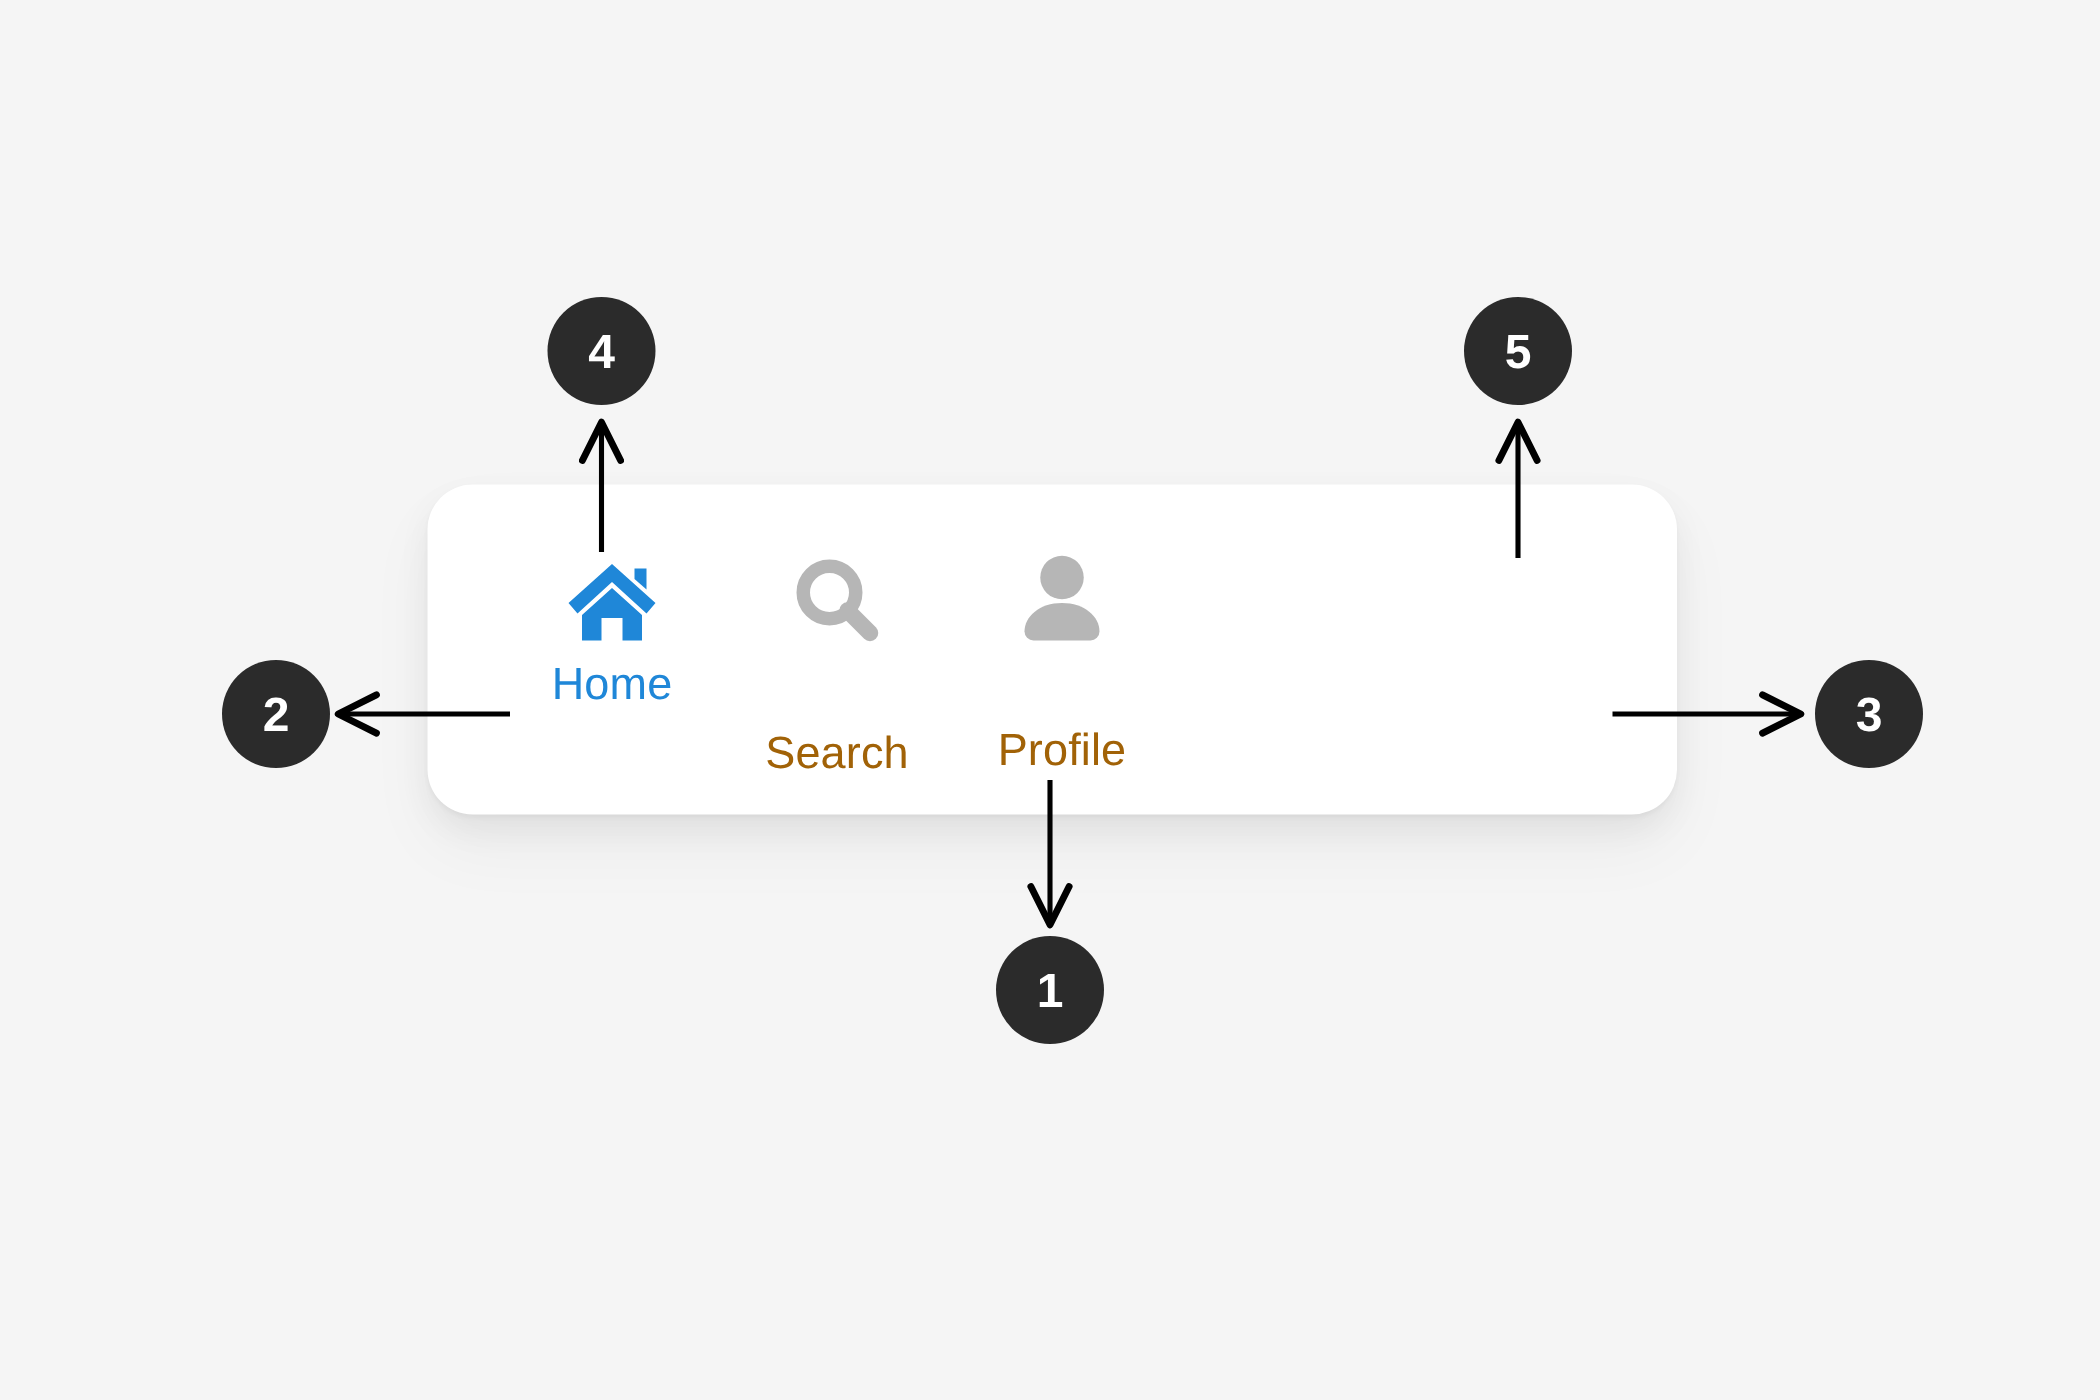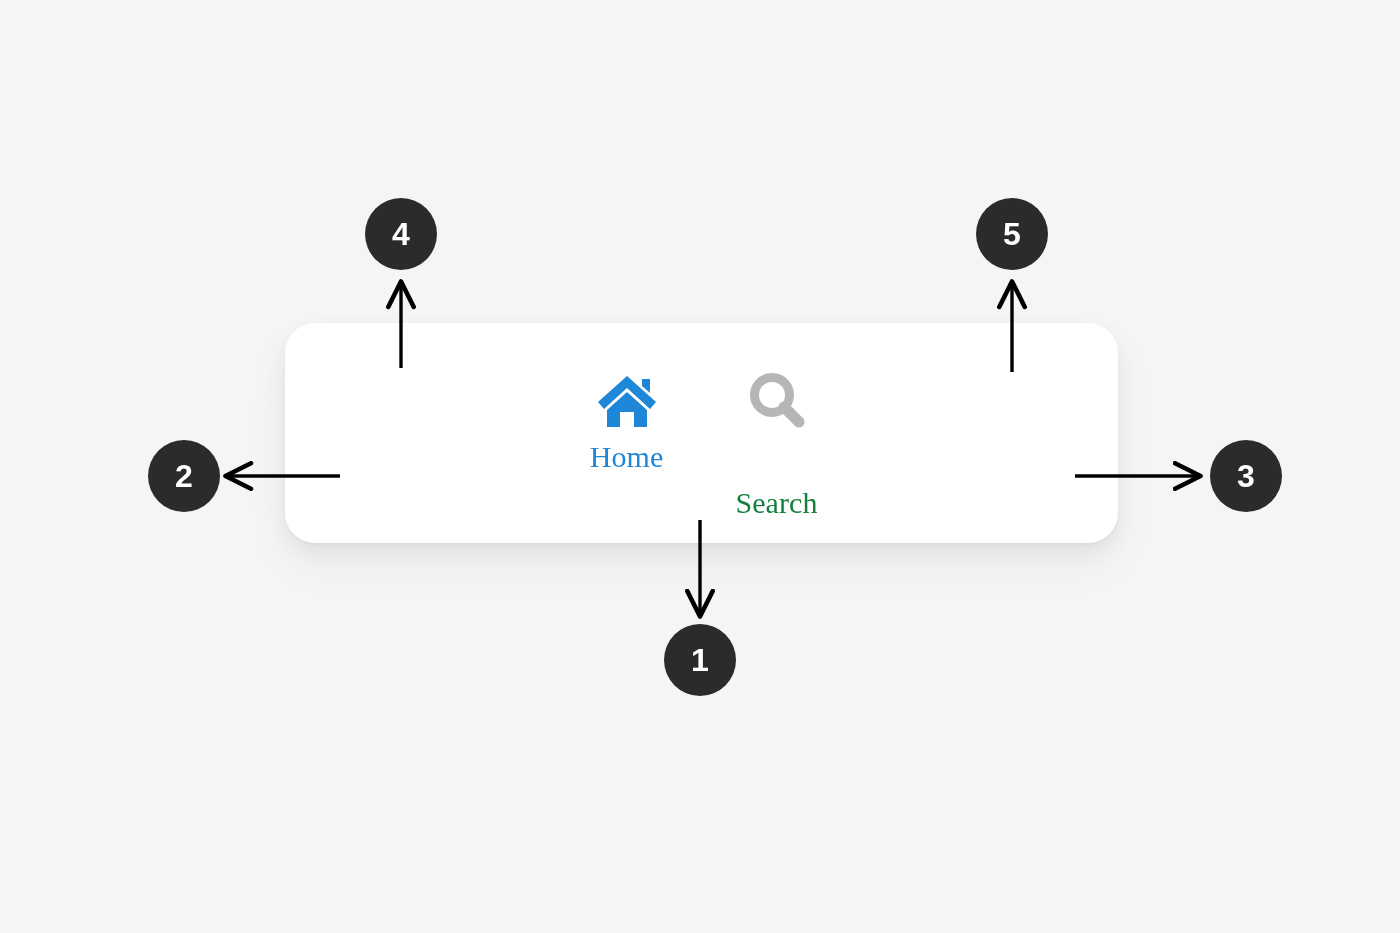--- a/index.html
+++ b/index.html
@@ -31,24 +31,23 @@
     width: 833px;
     height: 220px;
     background: #ffffff;
     border-radius: 30px;
     box-shadow:
       0 2px 3px rgba(0,0,0,0.035),
       0 10px 22px rgba(0,0,0,0.055),
       0 22px 46px rgba(0,0,0,0.045);
     display: flex;
     align-items: center;
-    justify-content: center;
+    justify-content: flex-start;
     box-sizing: border-box;
-    padding: 0 32px;
-    font-family: Liberation Serif, serif;
+    padding: 0 48px;
   }
 
   .nav-item {
     width: 150px;
     height: 126px;
     display: flex;
     flex-direction: column;
     align-items: center;
     justify-content: flex-start;
     cursor: pointer;
@@ -61,21 +60,21 @@
     justify-content: center;
     margin-bottom: 10px;
   }
   .nav-label {
     font-size: 30px;
     line-height: 1;
     letter-spacing: 0.1px;
     white-space: nowrap;
   }
   .nav-item.active .nav-label { color: #1f87d8; }
-  .nav-item.inactive .nav-label { color: #15803d; margin-top: 48px; }
+  .nav-item.inactive .nav-label { color: #a16207; margin-top: 48px; }
 
   
   .badge {
     position: absolute;
     width: 72px;
     height: 72px;
     border-radius: 50%;
     background: #2b2b2b;
     color: #ffffff;
     display: flex;
@@ -124,20 +123,29 @@
       <span class="nav-icon">
         <svg width="60" height="60" viewBox="0 0 60 60" aria-hidden="true">
           <circle cx="25" cy="25" r="17.5" fill="none" stroke="#b6b6b6" stroke-width="9"></circle>
           <line x1="37" y1="37" x2="52" y2="52" stroke="#b6b6b6" stroke-width="11" stroke-linecap="round"></line>
         </svg>
       </span>
       <span class="nav-label">Search</span>
     </div>
 
 
+    <div class="nav-item inactive">
+      <span class="nav-icon">
+        <svg width="58" height="58" viewBox="0 0 58 58" aria-hidden="true">
+          <circle cx="29" cy="15" r="14.5" fill="#b6b6b6"></circle>
+          <path d="M29 32 C14 32 4 41 4 51 a6 6 0 0 0 6 6 H48 a6 6 0 0 0 6 -6 C54 41 44 32 29 32 Z" fill="#b6b6b6"></path>
+        </svg>
+      </span>
+      <span class="nav-label">Profile</span>
+    </div>
 
   </div>
 
   <svg id="arrows" viewBox="0 0 1400 933">
     <defs>
       <marker id="ahead" viewBox="0 0 12 12" refX="10" refY="6" markerWidth="9" markerHeight="9" orient="auto-start-reverse">
         <path d="M1 1 L11 6 L1 11" fill="none" stroke="#000" stroke-width="1.8" stroke-linecap="round" stroke-linejoin="round"></path>
       </marker>
     </defs>
 

